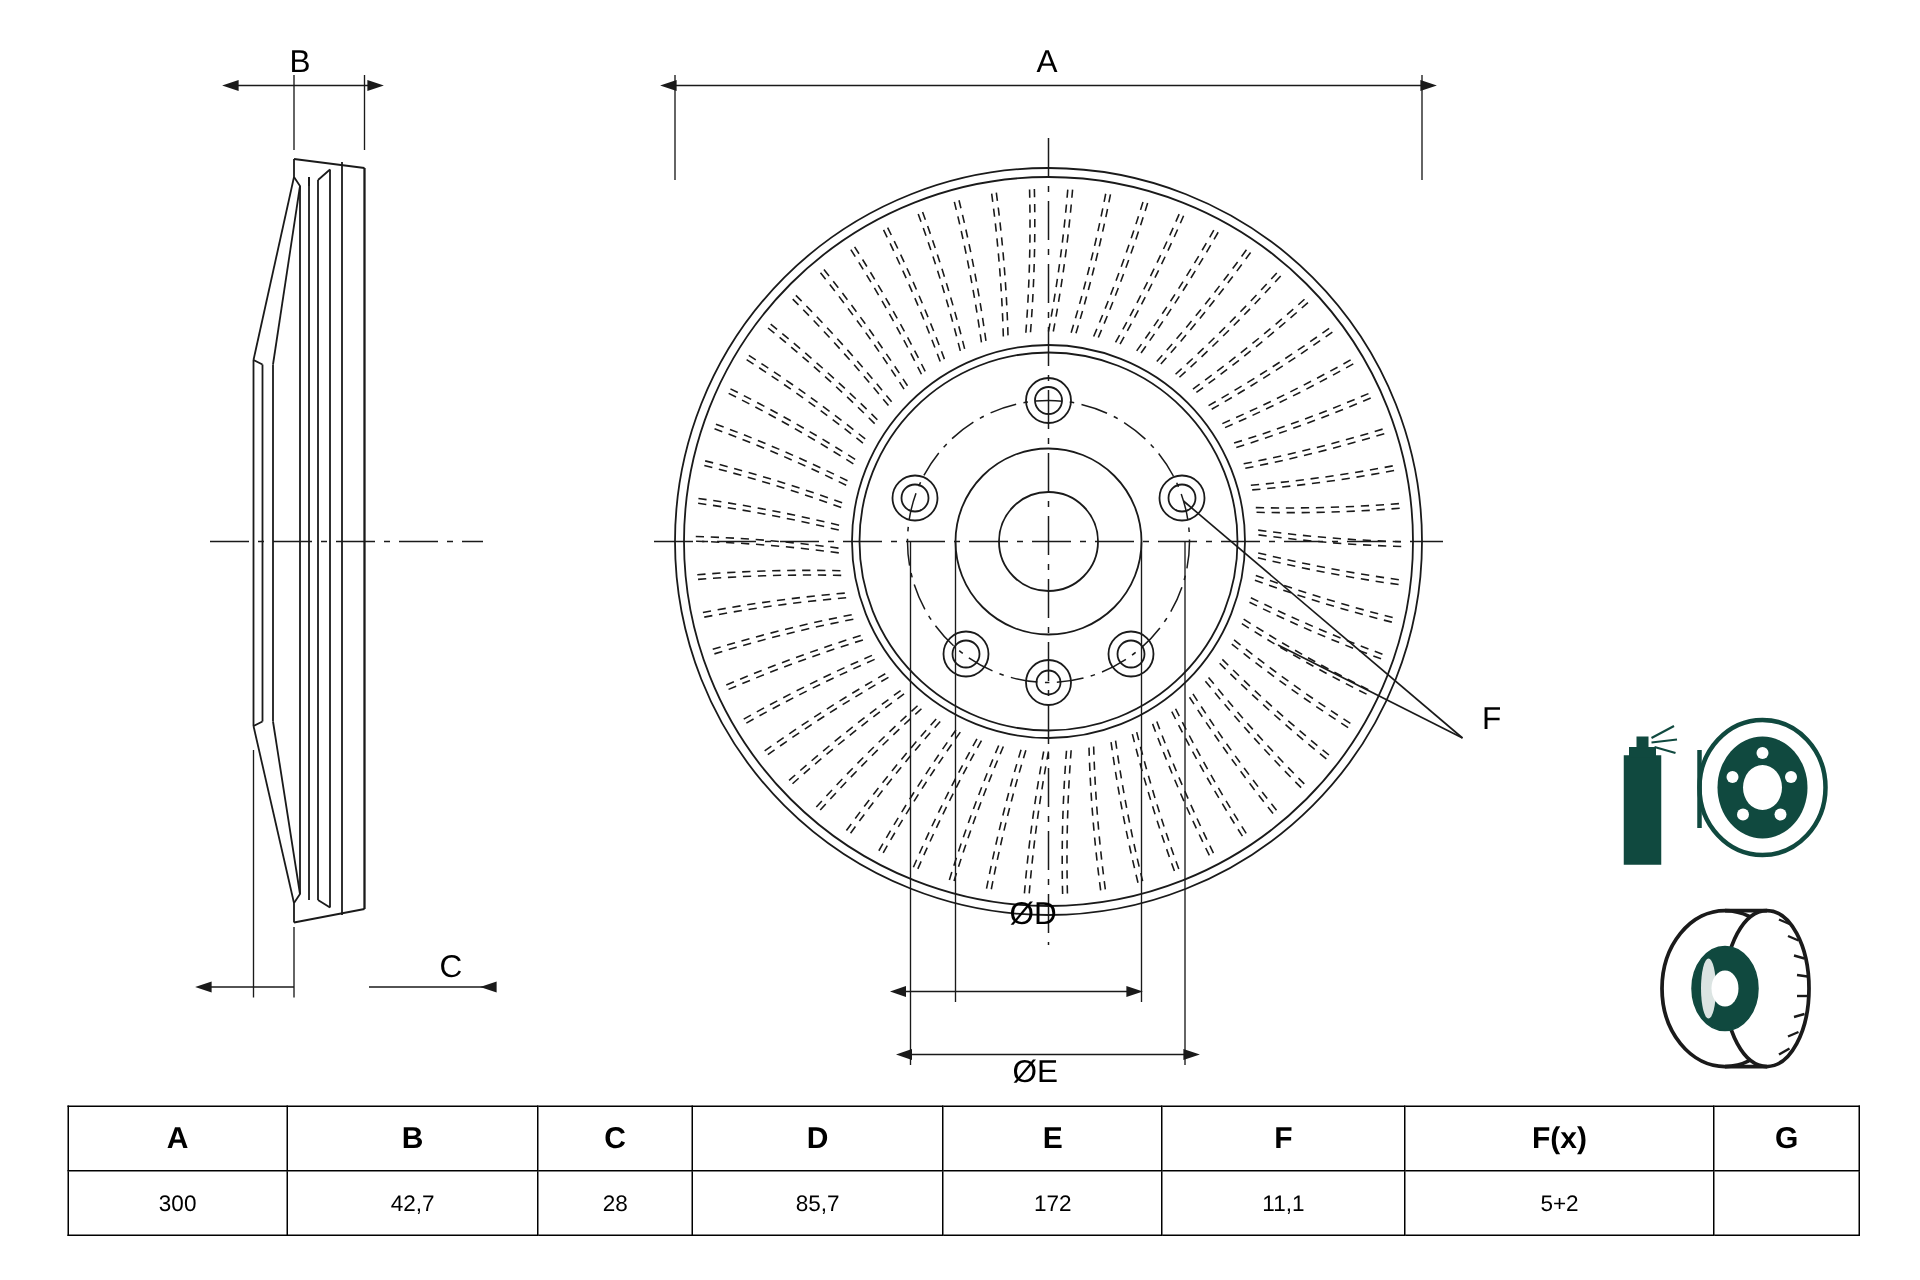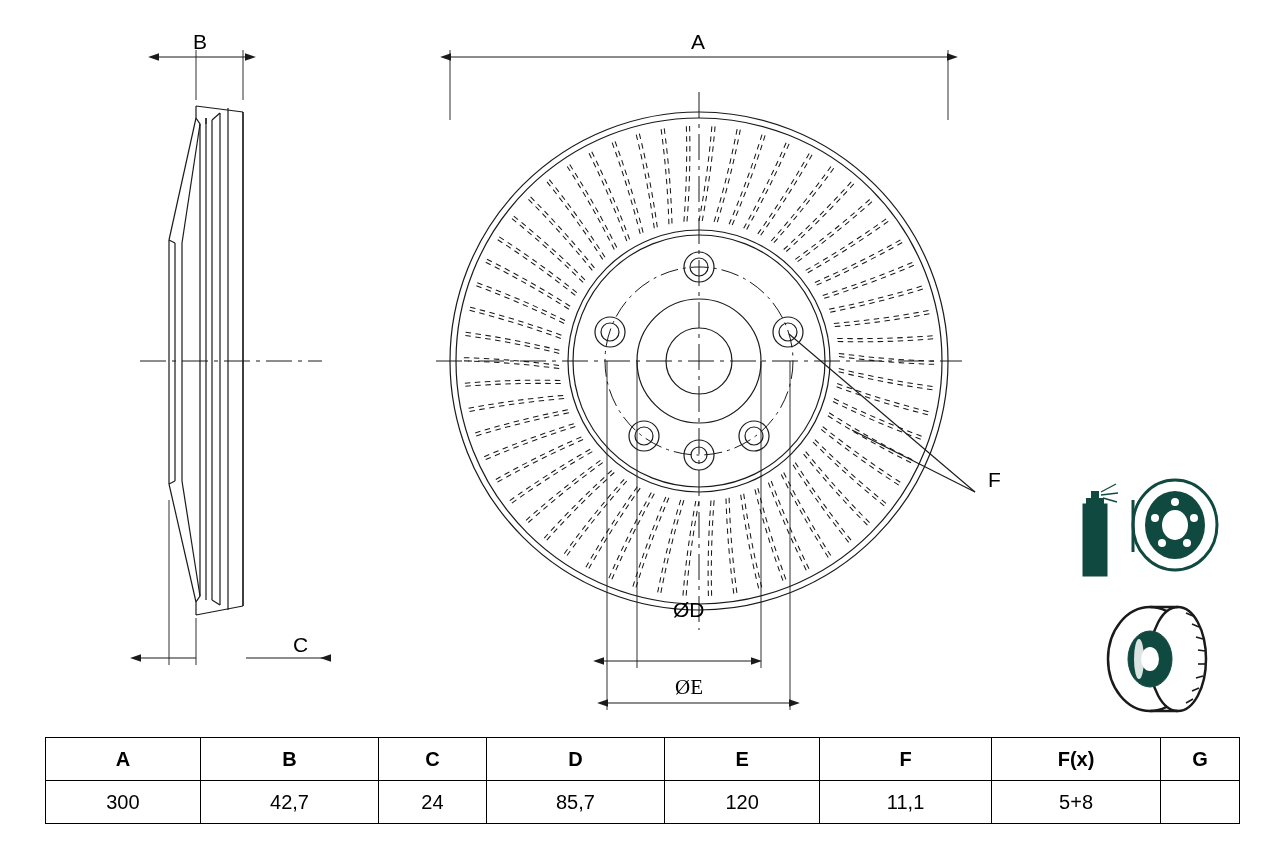--- a/index.html
+++ b/index.html
@@ -7,21 +7,21 @@
        font-family:"Liberation Sans", sans-serif; color:#000;}
   #stage{position:absolute;left:0;top:0;width:1280px;height:853px;}
   svg.layer{position:absolute;left:0;top:0;width:1280px;height:853px;}
   .lbl{position:absolute;font-size:21px;font-weight:400;color:#000;
        font-family:"Liberation Sans", sans-serif; white-space:nowrap;}
   
   #spec-table{position:absolute;left:45px;top:737px;width:1195px;border-collapse:collapse;}
   #spec-table td{border:1px solid #000;height:40px;text-align:center;
                  font-size:20px;font-family:"Liberation Sans", sans-serif;}
   #spec-table tr.head td{font-weight:bold;font-size:20px;}
-  #spec-table tr.vals td{font-weight:400;font-size:20px;}
+  #spec-table tr.vals td{font-weight:400;font-size:15px;}
 </style>
 </head>
 <body>
 
 <div id="stage">
 
   <svg class="layer" viewBox="0 0 1280 853">
     <defs>
       <marker id="arrS" markerWidth="10" markerHeight="8" refX="9" refY="4" orient="auto">
         <path d="M0,4 L10,0.6 L10,7.4 Z" fill="#1a1a1a"></path>
@@ -291,41 +291,41 @@
       <ellipse cx="1150" cy="659" rx="22" ry="28" fill="#10493f" stroke="#10493f"></ellipse>
       <ellipse cx="1150" cy="659" rx="9" ry="12" fill="#ffffff"></ellipse>
       <ellipse cx="1139" cy="659" rx="5" ry="20" fill="#ffffff" opacity="0.85"></ellipse>
     </g>
   </svg>
 
   <span class="lbl" style="left:691px;top:30px;">A</span>
   <span class="lbl" style="left:193px;top:30px;">B</span>
   <span class="lbl" style="left:293px;top:633px;">C</span>
   <span class="lbl" style="left:673px;top:598px;">ØD</span>
-  <span class="lbl" style="left:675px;top:675px;font-family:Liberation Serif, serif;">ØE</span>
+  <span class="lbl" style="left:675px;top:703px;">ØE</span>
   <span class="lbl" style="left:988px;top:468px;">F</span>
 
   <table id="spec-table">
     <tbody>
         <tr class="head">
       <td>A</td>
       <td>B</td>
       <td>C</td>
       <td>D</td>
       <td>E</td>
       <td>F</td>
       <td>F(x)</td>
       <td>G</td>
     </tr>
     <tr class="vals">
       <td>300</td>
       <td>42,7</td>
-      <td>24</td>
+      <td>28</td>
       <td>85,7</td>
-      <td>120</td>
+      <td>172</td>
       <td>11,1</td>
-      <td>5+8</td>
+      <td>5+2</td>
       <td></td>
     </tr>
   </tbody>
     </table>
 
 </div>
 
 </body></html>

